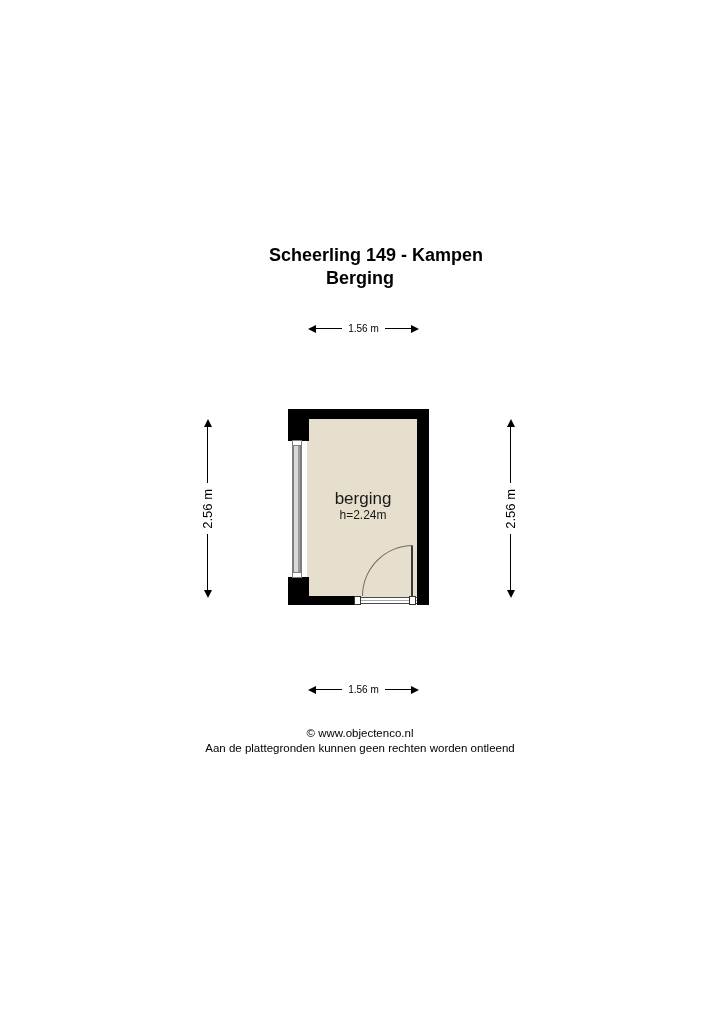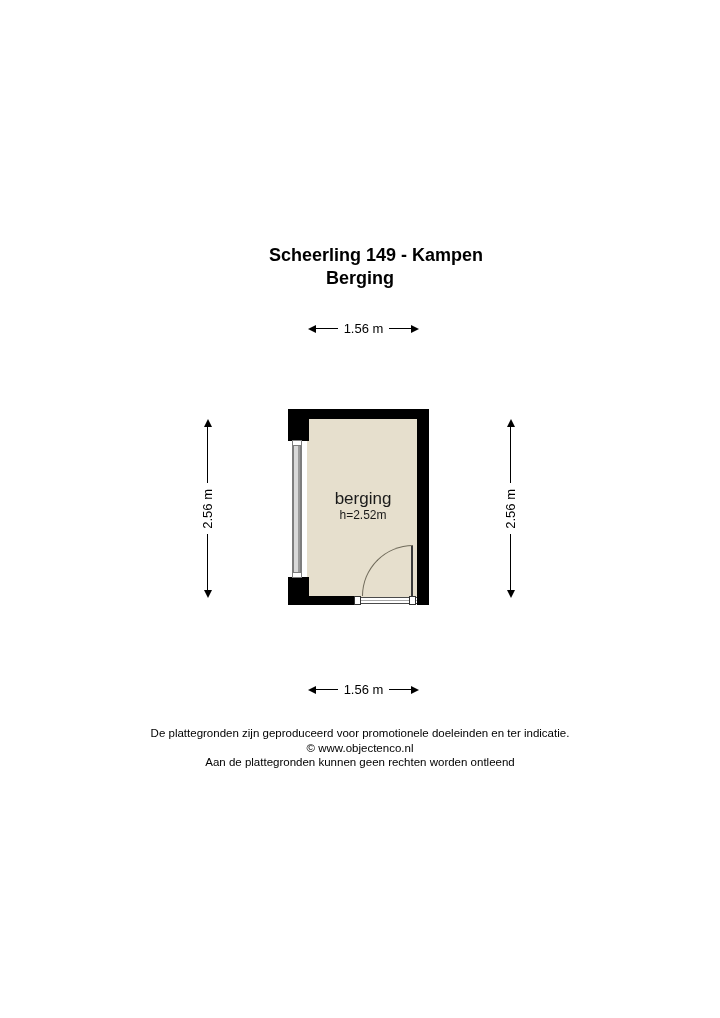--- a/index.html
+++ b/index.html
@@ -11,21 +11,21 @@
   .abs{position:absolute;}
 
   
   .title-block{left:0;right:0;top:244px;text-align:center;}
   .title-line1{font-size:18px;font-weight:bold;line-height:23px;padding-left:32px;}
   .title-line2{font-size:18px;font-weight:bold;line-height:23px;}
 
   
   .dim-h{display:flex;align-items:center;height:13px;}
   .dim-h .seg{flex:1;height:1px;background:#000;}
-  .dim-h .dim-label{padding:0 6px;font-size:13px;white-space:nowrap;}
+  .dim-h .dim-label{padding:0 6px;font-size:10px;white-space:nowrap;}
   .dim-v{display:flex;flex-direction:column;align-items:center;width:13px;}
   .dim-v .seg{flex:1;width:1px;background:#000;}
   .dim-v .dim-label{
     padding:6px 0;font-size:13px;white-space:nowrap;
     writing-mode:vertical-rl;transform:rotate(180deg);
   }
   .arr{width:0;height:0;}
   .arr-left{border-top:4px solid transparent;border-bottom:4px solid transparent;border-right:8px solid #000;}
   .arr-right{border-top:4px solid transparent;border-bottom:4px solid transparent;border-left:8px solid #000;}
   .arr-up{border-left:4px solid transparent;border-right:4px solid transparent;border-bottom:8px solid #000;}
@@ -125,29 +125,28 @@
   <div class="abs threshold">
     <div class="abs threshold-line"></div>
   </div>
   <div class="abs jamb jamb-left"></div>
   <div class="abs jamb jamb-right"></div>
   <div class="abs door-arc"></div>
   <div class="abs door-leaf"></div>
 
   <div class="abs room-label">
     <div class="room-name">berging</div>
-    <div class="room-height">h=2.52m</div>
+    <div class="room-height">h=2.24m</div>
   </div>
 </div>
 
 <div class="abs dim-h" style="left:308px;top:683px;width:111px;">
   <div class="arr arr-left"></div>
   <div class="seg"></div>
   <div class="dim-label">1.56 m</div>
   <div class="seg"></div>
   <div class="arr arr-right"></div>
 </div>
 
 <div class="abs footer">
-  <div>De plattegronden zijn geproduceerd voor promotionele doeleinden en ter indicatie.</div>
   <div>© www.objectenco.nl</div>
   <div>Aan de plattegronden kunnen geen rechten worden ontleend</div>
 </div>
 
 </body></html>

